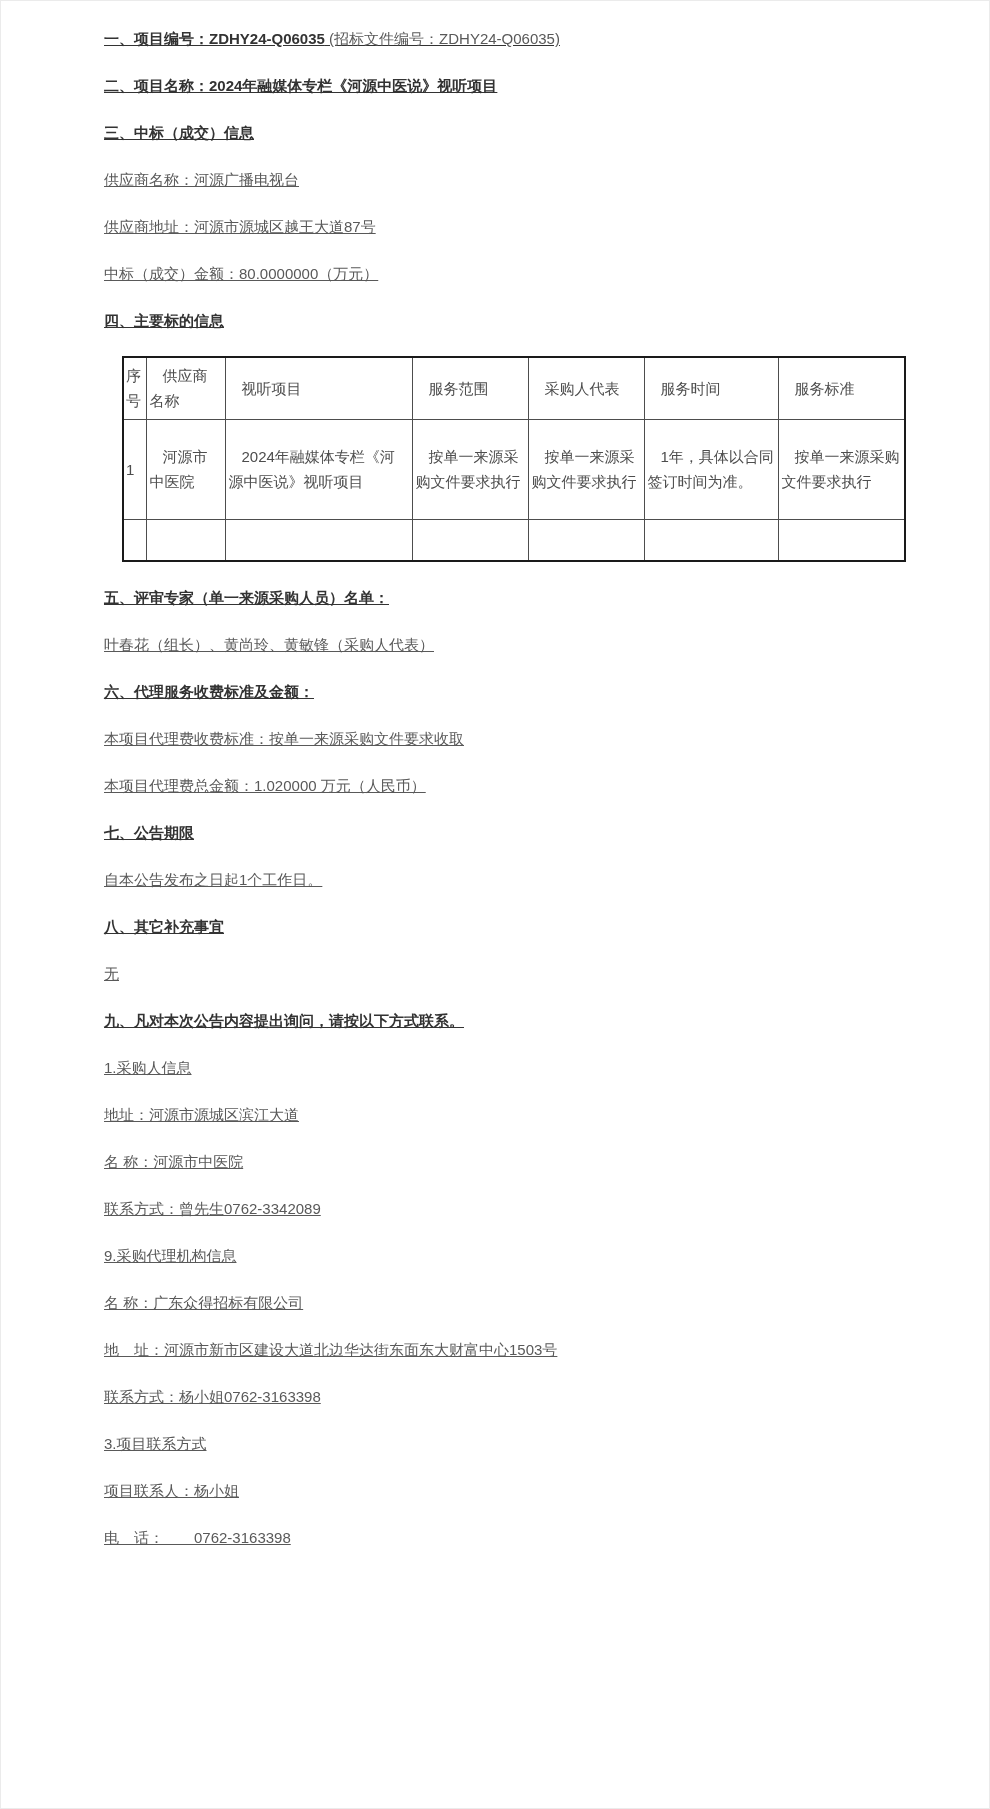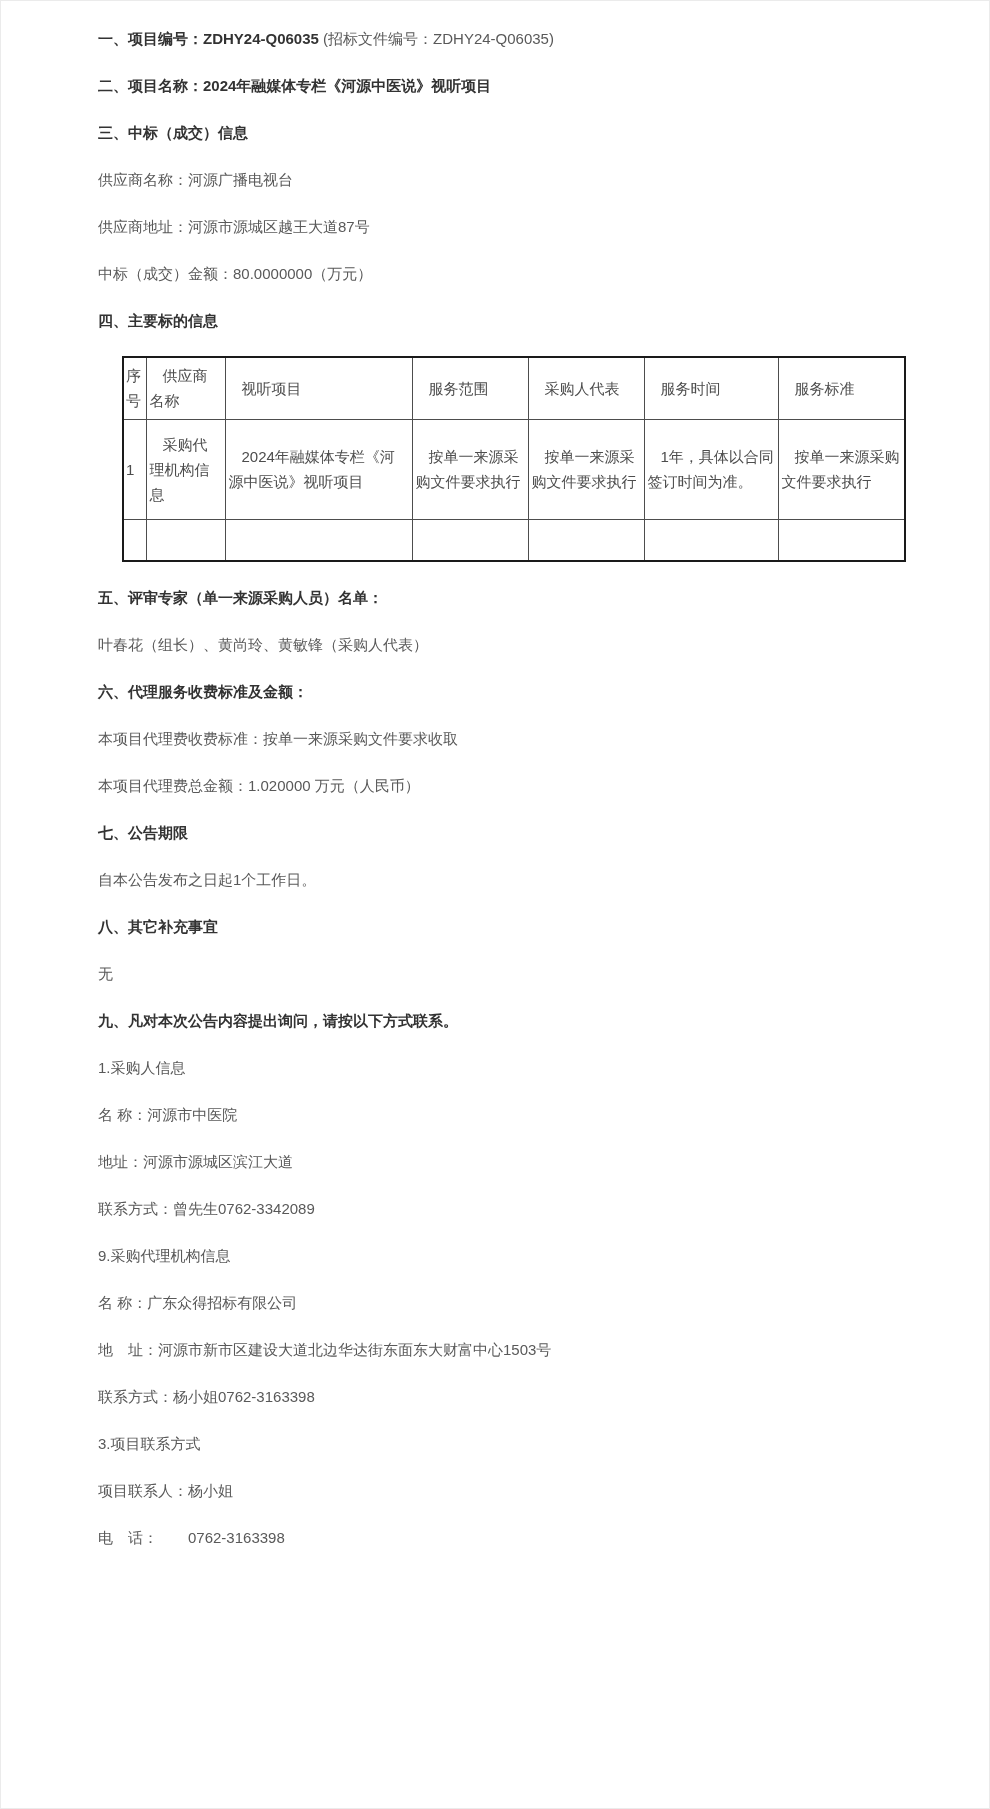--- a/index.html
+++ b/index.html
@@ -12,25 +12,26 @@
   }
   .page {
     width: 990px;
     height: 1809px;
     border: 1px solid #ebebeb;
     background: #ffffff;
     padding: 26px 88px 0 95px;
     overflow: hidden;
   }
   p {
-    margin: 0 0 23px 2px;
+    margin: 0 0 23px 8px;
     font-size: 15px;
     line-height: 24px;
     color: #595959;
     white-space: pre-wrap;
+    text-decoration: underline;
   }
   p.h {
     color: #333333;
     font-weight: bold;
   }
   .note {
     font-weight: normal;
     color: #595959;
   }
   table.subject {
@@ -93,21 +94,21 @@
       <th>序号</th>
       <th>供应商名称</th>
       <th>视听项目</th>
       <th>服务范围</th>
       <th>采购人代表</th>
       <th>服务时间</th>
       <th>服务标准</th>
     </tr>
     <tr class="data-row">
       <td>1</td>
-      <td>采购代理机构信息</td>
+      <td>河源市中医院</td>
       <td>2024年融媒体专栏《河源中医说》视听项目</td>
       <td>按单一来源采购文件要求执行</td>
       <td>按单一来源采购文件要求执行</td>
       <td>1年，具体以合同签订时间为准。</td>
       <td>按单一来源采购文件要求执行</td>
     </tr>
     <tr class="empty-row">
       <td></td>
       <td></td>
       <td></td>
@@ -127,22 +128,22 @@
   <p>本项目代理费总金额：1.020000 万元（人民币）</p>
 
   <p class="h">七、公告期限</p>
   <p>自本公告发布之日起1个工作日。</p>
 
   <p class="h">八、其它补充事宜</p>
   <p>无</p>
 
   <p class="h">九、凡对本次公告内容提出询问，请按以下方式联系。</p>
   <p>1.采购人信息</p>
+  <p>地址：河源市源城区滨江大道</p>
   <p>名 称：河源市中医院</p>
-  <p>地址：河源市源城区滨江大道</p>
   <p>联系方式：曾先生0762-3342089</p>
   <p>9.采购代理机构信息</p>
   <p>名 称：广东众得招标有限公司</p>
   <p>地　址：河源市新市区建设大道北边华达街东面东大财富中心1503号</p>
   <p>联系方式：杨小姐0762-3163398</p>
   <p>3.项目联系方式</p>
   <p>项目联系人：杨小姐</p>
   <p>电　话：　　0762-3163398</p>
 
 </div>

